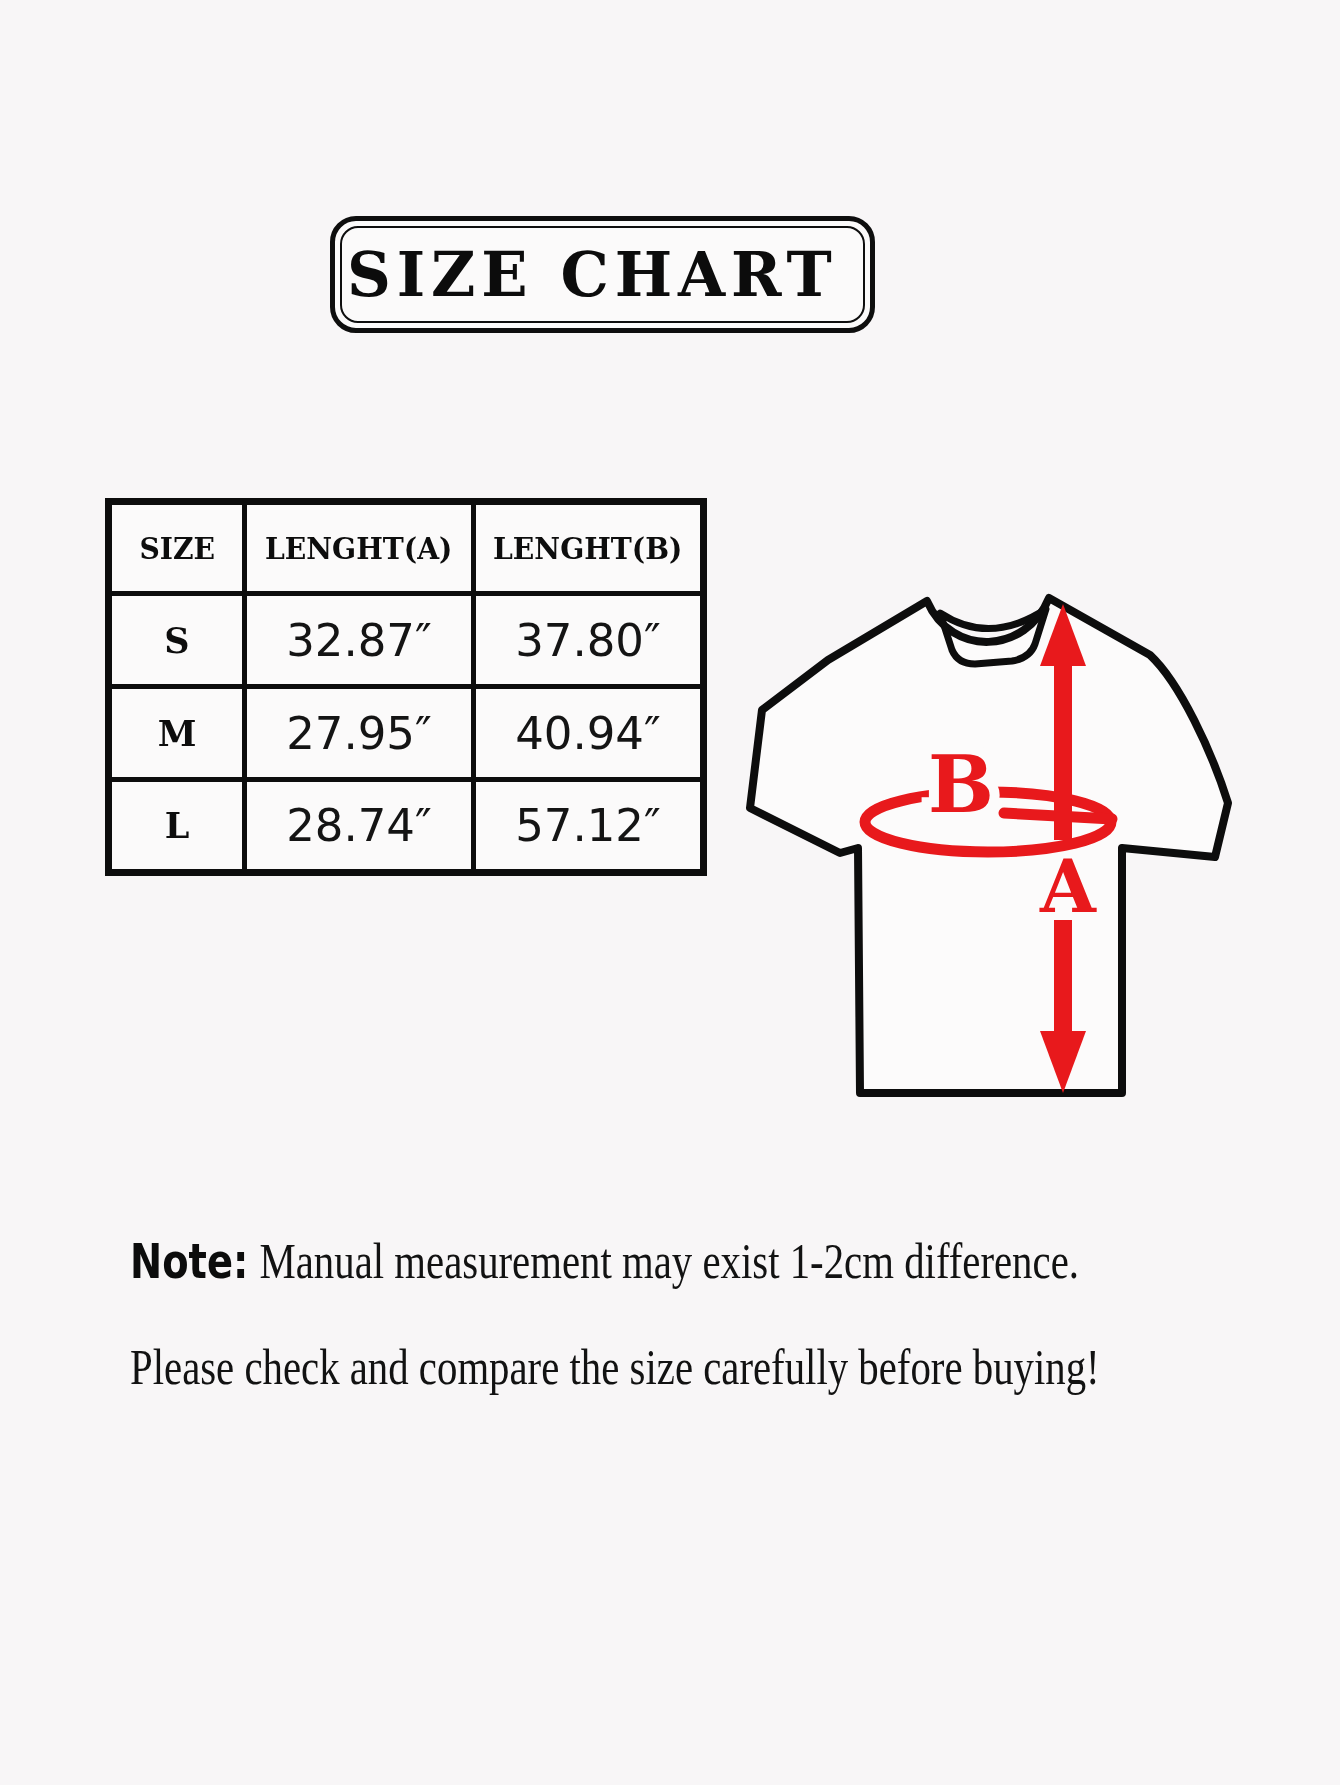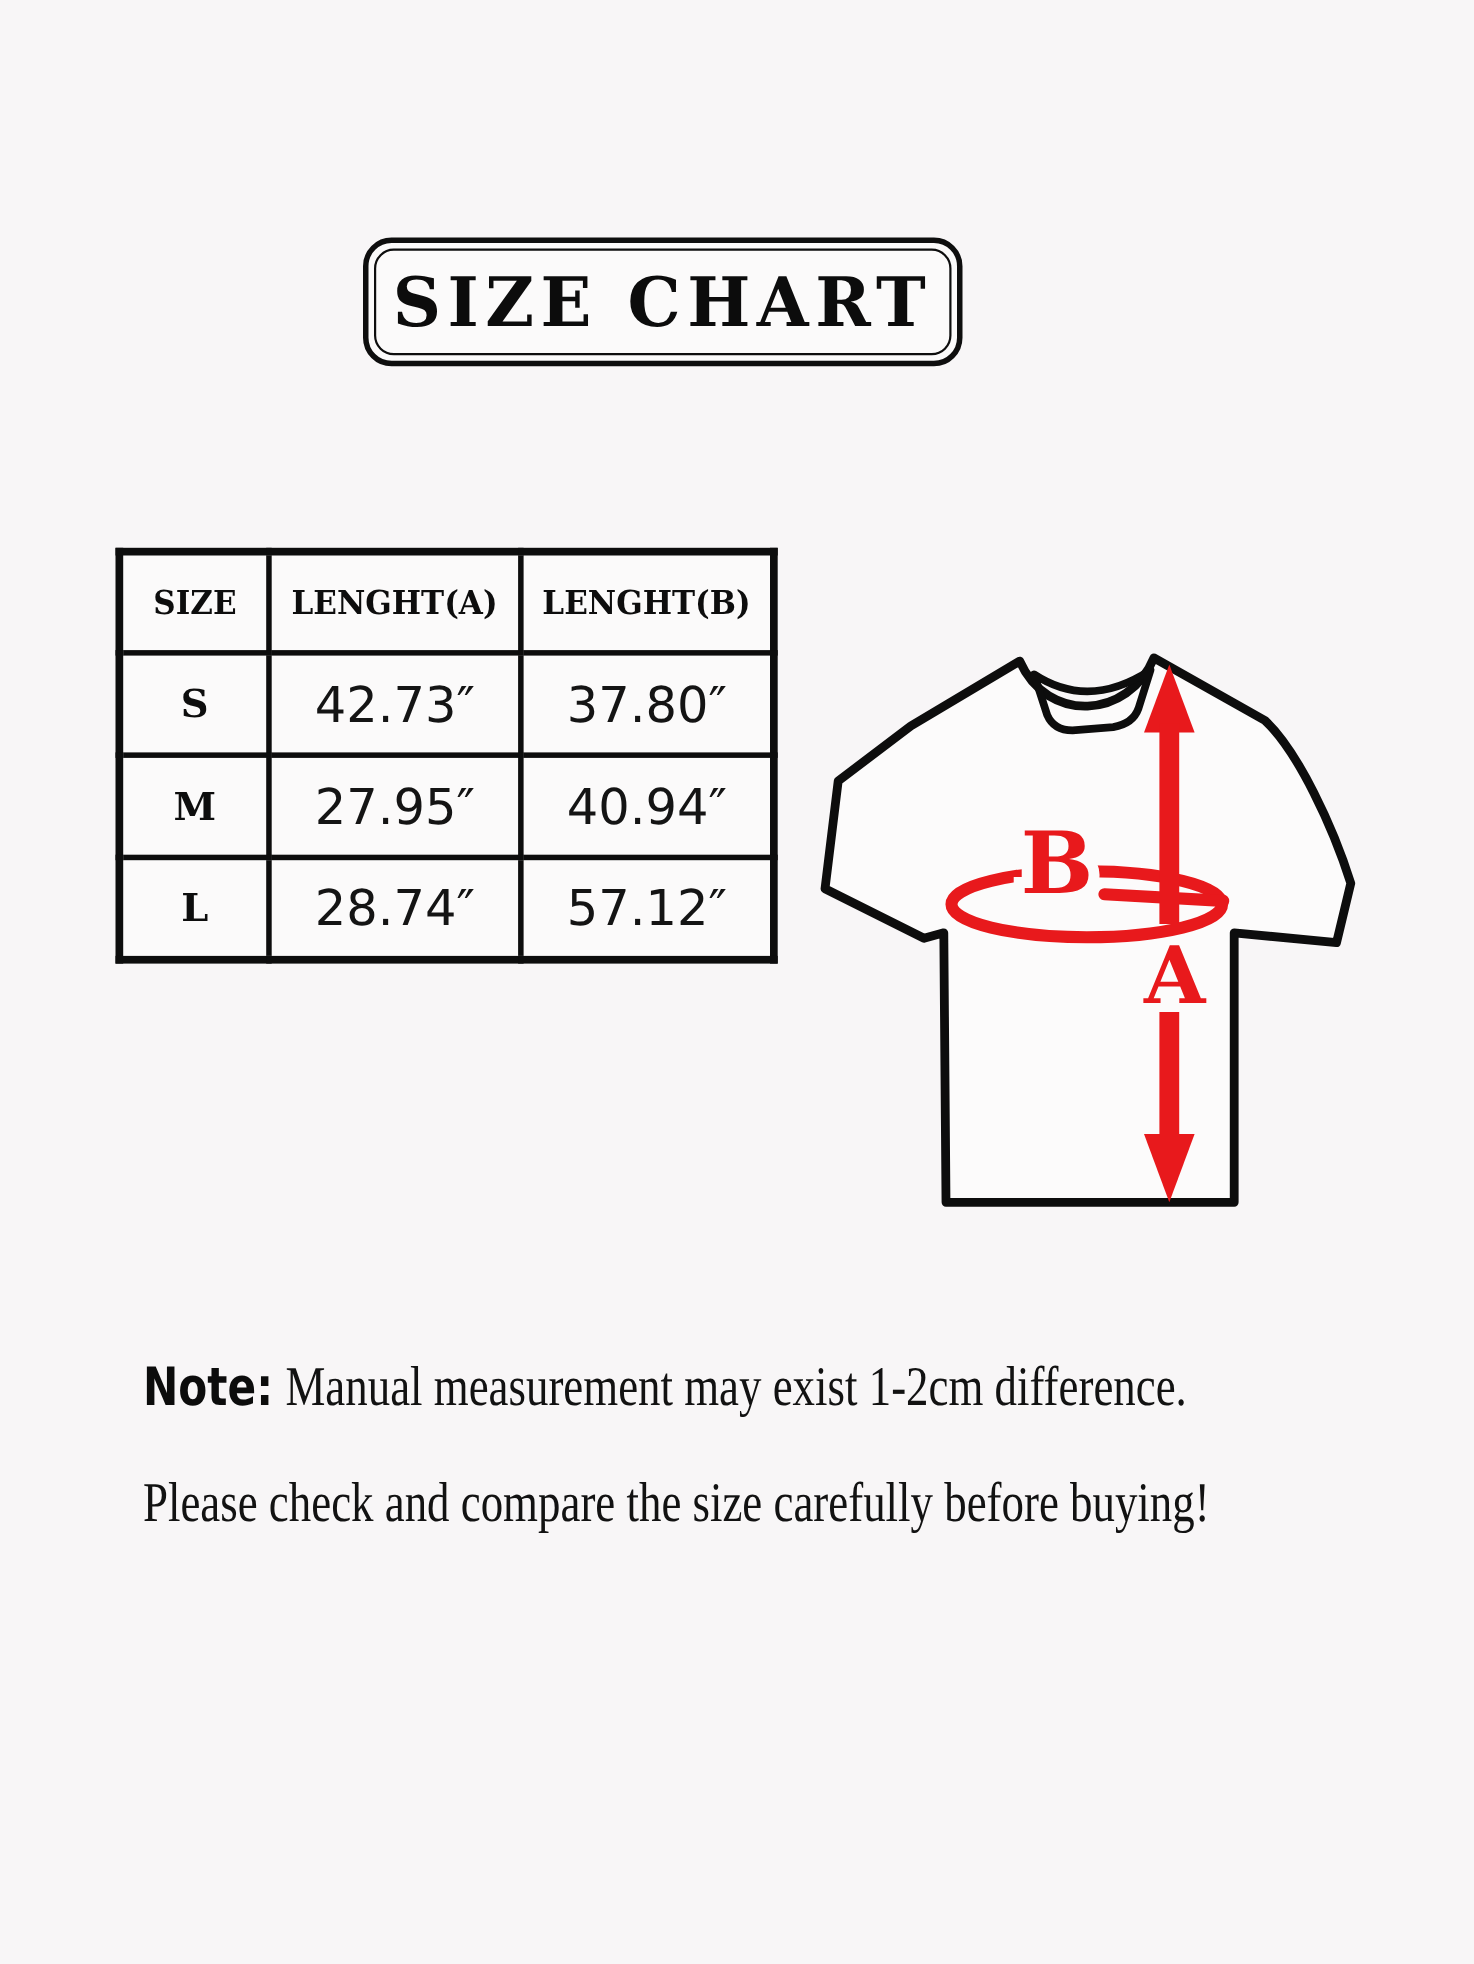--- a/index.html
+++ b/index.html
@@ -11,21 +11,21 @@
 
   
   .title-box{
     position:absolute;left:330px;top:216px;width:545px;height:117px;
     border:5px solid #0e0e0e;border-radius:26px;background:#fbfafa;
     box-sizing:border-box;padding:5px;
   }
   .title-box-inner{
     width:100%;height:100%;box-sizing:border-box;
     border:2px solid #0e0e0e;border-radius:18px;
-    display:flex;align-items:center;justify-content:center;
+    display:flex;align-items:center;
   }
   .title-text{
     font-family:"DejaVu Serif","Liberation Serif",serif;
     font-weight:bold;font-size:62px;letter-spacing:6px;
     transform:scaleX(0.98);white-space:nowrap;color:#0c0c0c;
   }
 
   
   table.size-table{
     position:absolute;left:105px;top:498px;width:585px;
@@ -92,21 +92,21 @@
     <thead>
       <tr>
         <th class="col-size"><span class="hdr">SIZE</span></th>
         <th class="col-a"><span class="hdr">LENGHT(A)</span></th>
         <th class="col-b"><span class="hdr">LENGHT(B)</span></th>
       </tr>
     </thead>
     <tbody>
       <tr>
         <td><span class="size-label">S</span></td>
-        <td><span class="val">42.73″</span></td>
+        <td><span class="val">32.87″</span></td>
         <td><span class="val">37.80″</span></td>
       </tr>
       <tr>
         <td><span class="size-label">M</span></td>
         <td><span class="val">27.95″</span></td>
         <td><span class="val">40.94″</span></td>
       </tr>
       <tr>
         <td><span class="size-label">L</span></td>
         <td><span class="val">28.74″</span></td>

